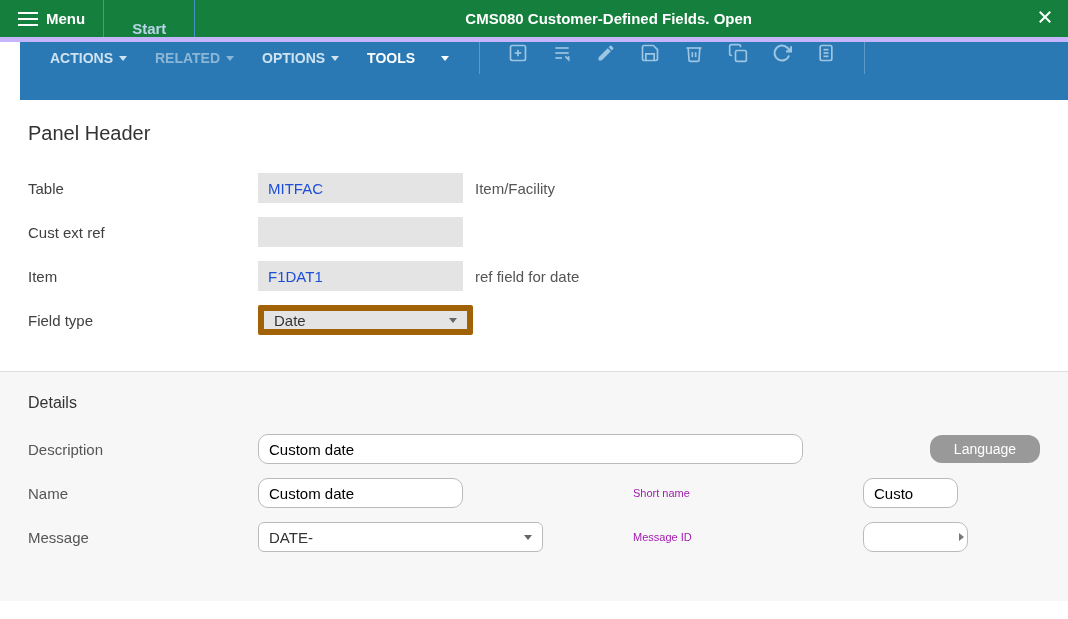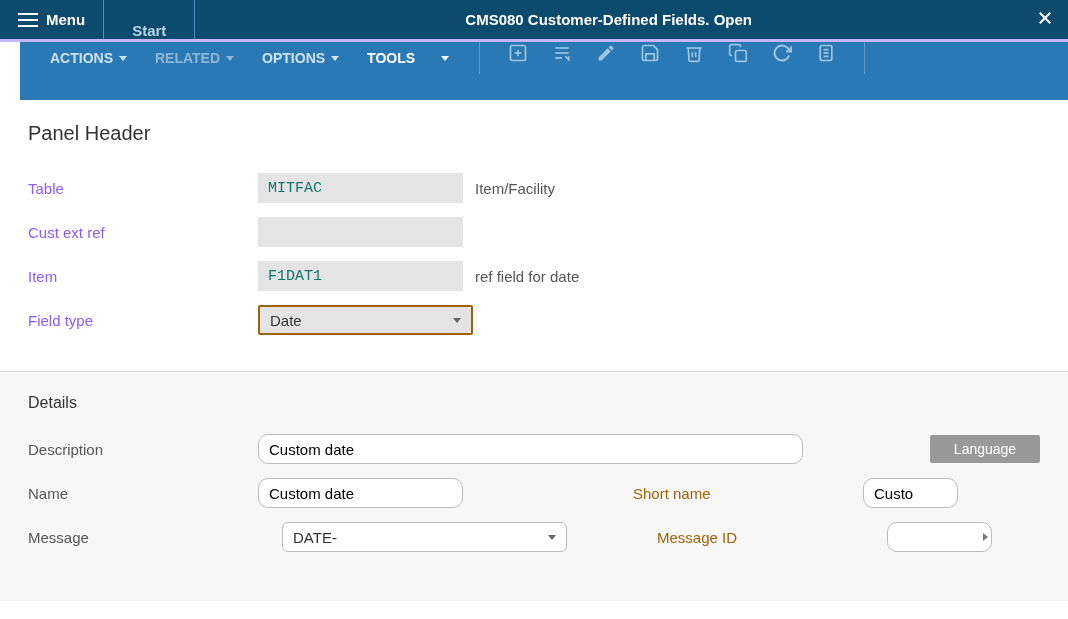--- a/index.html
+++ b/index.html
@@ -1,55 +1,55 @@
 <!DOCTYPE html>
 <html><head>
 <meta charset="utf-8">
 <style>
 * { box-sizing: border-box; margin: 0; padding: 0; }
 body { font-family: Arial, Helvetica, sans-serif; font-size: 14px; color: #333; background: #fff; width: 1068px; }
-.title-bar { background: #0c4a6e; height: 42px; display: flex; align-items: center; color: #fff; border-bottom: 3px solid #c4b5fd; }
+.title-bar { background: #15803d; height: 42px; display: flex; align-items: center; color: #fff; border-bottom: 5px solid #c4b5fd; }
 .menu-btn { display: flex; align-items: center; gap: 8px; padding: 0 18px; height: 100%; border-right: 1px solid #4a8fc4; cursor: pointer; }
 .start-btn { padding: 0 28px; height: 100%; display: flex; align-items: flex-end; border-right: 1px solid #4a8fc4; cursor: pointer; color: #b8d4e8; font-weight: bold; font-size: 15px; }
 .menu-btn span { font-weight: bold; font-size: 15px; }
 .title-center { flex: 1; text-align: center; font-weight: bold; font-size: 15px; }
 .close-x { width: 46px; text-align: center; font-size: 22px; cursor: pointer; }
 .hamburger { width: 20px; height: 14px; display: flex; flex-direction: column; justify-content: space-between; }
 .hamburger div { height: 2px; background: #fff; }
 
 .menu-bar { background: #2a79b5; height: 58px; display: flex; align-items: flex-start; padding: 0 20px; gap: 8px; margin-left: 20px; }
 .menu-item { color: #cfe3f2; font-weight: bold; font-size: 14px; padding: 8px 10px; cursor: pointer; display: flex; align-items: center; gap: 4px; }
 .menu-item.active { color: #fff; gap: 24px; }
 .menu-item.dim { color: #8bb6d6; }
 .dd-arrow { width: 0; height: 0; border-left: 4px solid transparent; border-right: 4px solid transparent; border-top: 5px solid currentColor; margin-left: 2px; }
 .icon-sep { width: 1px; height: 32px; background: #5a99c8; margin: 0 12px; }
 .toolbar-icon { width: 22px; height: 22px; color: #9ec6e2; display: flex; align-items: center; justify-content: center; cursor: pointer; margin: 0 7px; }
 .toolbar-icon svg { width: 20px; height: 20px; }
 
 .content { padding: 22px 28px; }
 .section-title { font-size: 20px; color: #333; margin-bottom: 28px; }
 .form-row { display: flex; align-items: center; margin-bottom: 14px; }
-.form-label { width: 230px; color: #8b5cf6; font-size: 15px; }
-.ro-field { width: 205px; height: 30px; background: #e4e4e4; border: none; padding: 0 10px; color: #0f766e; font-size: 15px; font-family: Liberation Mono, monospace; }
-.ro-select { width: 215px; height: 30px; background: #e4e4e4; border: 2px solid #a16207; padding: 0 10px; display: flex; align-items: center; justify-content: space-between; cursor: pointer; font-size: 15px; border-radius: 2px; }
+.form-label { width: 230px; color: #404040; font-size: 15px; }
+.ro-field { width: 205px; height: 30px; background: #e4e4e4; border: none; padding: 0 10px; color: #1d4ed8; font-size: 15px; }
+.ro-select { width: 215px; height: 30px; background: #e4e4e4; border: 6px solid #a16207; padding: 0 10px; display: flex; align-items: center; justify-content: space-between; cursor: pointer; font-size: 15px; border-radius: 2px; }
 .desc-hint { margin-left: 12px; color: #555; font-size: 15px; }
 
 .details-section { background: #f7f7f7; border-top: 1px solid #ddd; padding: 22px 28px 35px; }
 .details-title { font-size: 16px; margin-bottom: 22px; }
 .d-row { display: flex; align-items: center; margin-bottom: 14px; }
 .d-label { width: 230px; color: #555; font-size: 15px; }
 .text-input { height: 30px; border: 1px solid #bbb; background: #fff; padding: 0 10px; font-size: 15px; border-radius: 10px; }
 .text-input.wide { width: 545px; }
 .text-input.med { width: 205px; }
 .text-input.small { width: 95px; }
 .text-input.msgid { width: 105px; }
-.select-box { width: 285px; height: 30px; border: 1px solid #bbb; background: #fff; padding: 0 10px; display: flex; align-items: center; justify-content: space-between; cursor: pointer; font-size: 15px; border-radius: 6px; margin-left: 24px; }
-.lang-btn { width: 110px; height: 28px; background: #999; color: #fff; border: none; cursor: pointer; font-size: 14px; border-radius: 2px; }
+.select-box { width: 285px; height: 30px; border: 1px solid #bbb; background: #fff; padding: 0 10px; display: flex; align-items: center; justify-content: space-between; cursor: pointer; font-size: 15px; border-radius: 6px; }
+.lang-btn { width: 110px; height: 28px; background: #999; color: #fff; border: none; cursor: pointer; font-size: 14px; border-radius: 12px; }
 .spacer { flex: 1; }
-.col2-label { width: 230px; color: #a16207; font-size: 15px; }
+.col2-label { width: 230px; color: #a21caf; font-size: 11px; }
 .lookup-wrap { position: relative; }
 .lookup-caret { position: absolute; right: 4px; top: 50%; transform: translateY(-50%); width: 0; height: 0; border-top: 4px solid transparent; border-bottom: 4px solid transparent; border-left: 5px solid #777; pointer-events: none; }
 </style>
 </head>
 <body>
 
 <div class="title-bar">
   <div class="menu-btn">
     <div class="hamburger">
         <div></div>

